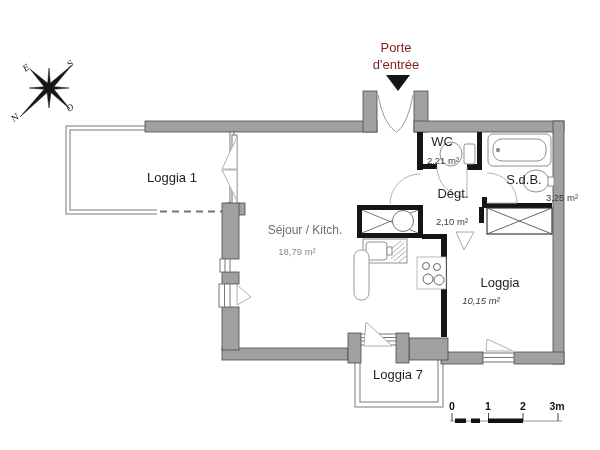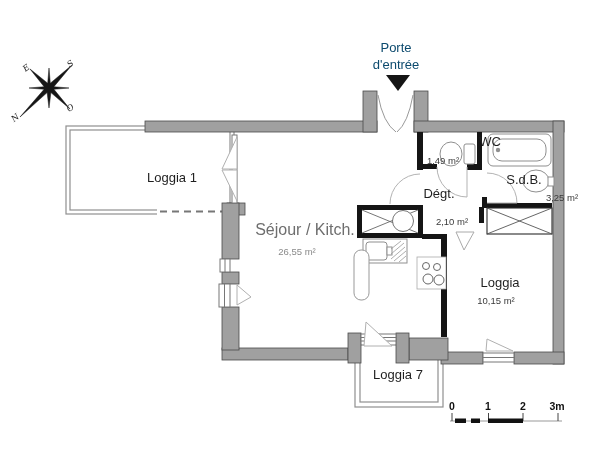--- a/index.html
+++ b/index.html
@@ -2,21 +2,21 @@
 <html><head>
 <meta charset="utf-8">
 <style>
   html,body{margin:0;padding:0;background:#fff;}
   .canvas{position:relative;width:600px;height:450px;background:#ffffff;overflow:hidden;
           font-family:"Liberation Sans",sans-serif;}
   svg{position:absolute;left:0;top:0;}
   .lbl{position:absolute;transform:translate(-50%,-50%);white-space:nowrap;color:#1f1f1f;}
   .room{font-size:13px;}
   .area{font-size:9.5px;color:#3a3a3a;}
-  .entrance-lbl{font-size:13px;text-align:center;line-height:1.3;color:#0c4a6e;}
+  .entrance-lbl{font-size:13px;text-align:center;line-height:1.3;color:#7f1d1d;}
   .faded{color:#6e6e6e;}
   .faded-area{color:#8a8a8a;}
 </style>
 </head>
 <body>
 
 <div class="canvas">
 
   <svg width="600" height="450" viewBox="0 0 600 450">
 
@@ -156,30 +156,30 @@
     </g>
   </svg>
 
   <div class="lbl entrance-lbl" style="left:396px;top:57px;">
     <div>Porte</div>
     <div>d'entrée</div>
   </div>
 
   <div class="lbl room" style="left:172px;top:177px;">Loggia 1</div>
 
-  <div class="lbl room faded" style="left:305px;top:230px;font-size:16px;">Séjour / Kitch.</div>
-  <div class="lbl area faded-area" style="left:297px;top:251px;">26,55 m²</div>
+  <div class="lbl room faded" style="left:305px;top:230px;font-size:12px;">Séjour / Kitch.</div>
+  <div class="lbl area faded-area" style="left:297px;top:251px;">18,79 m²</div>
 
-  <div class="lbl room" style="left:442px;top:141px;margin-left:48px;">WC</div>
-  <div class="lbl area" style="left:443px;top:160px;">1,49 m²</div>
+  <div class="lbl room" style="left:442px;top:141px;">WC</div>
+  <div class="lbl area" style="left:443px;top:160px;">2,21 m²</div>
 
-  <div class="lbl room" style="left:439px;top:193px;">Dégt.</div>
+  <div class="lbl room" style="left:453px;top:193px;">Dégt.</div>
   <div class="lbl area" style="left:452px;top:212px;margin-top:9px;">2,10 m²</div>
 
   <div class="lbl room" style="left:524px;top:179px;">S.d.B.</div>
   <div class="lbl area" style="left:527px;top:197px;margin-left:35px;">3,25 m²</div>
 
   <div class="lbl room" style="left:500px;top:282px;">Loggia</div>
-  <div class="lbl area" style="left:496px;top:300px;">10,15 m²</div>
+  <div class="lbl area" style="left:481px;top:300px;font-style:italic;">10,15 m²</div>
 
   <div class="lbl room" style="left:398px;top:374px;">Loggia 7</div>
 
 </div>
 
 </body></html>

